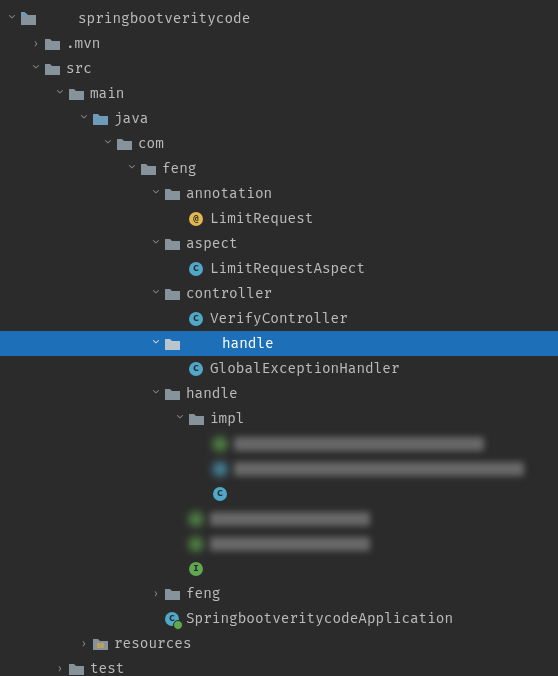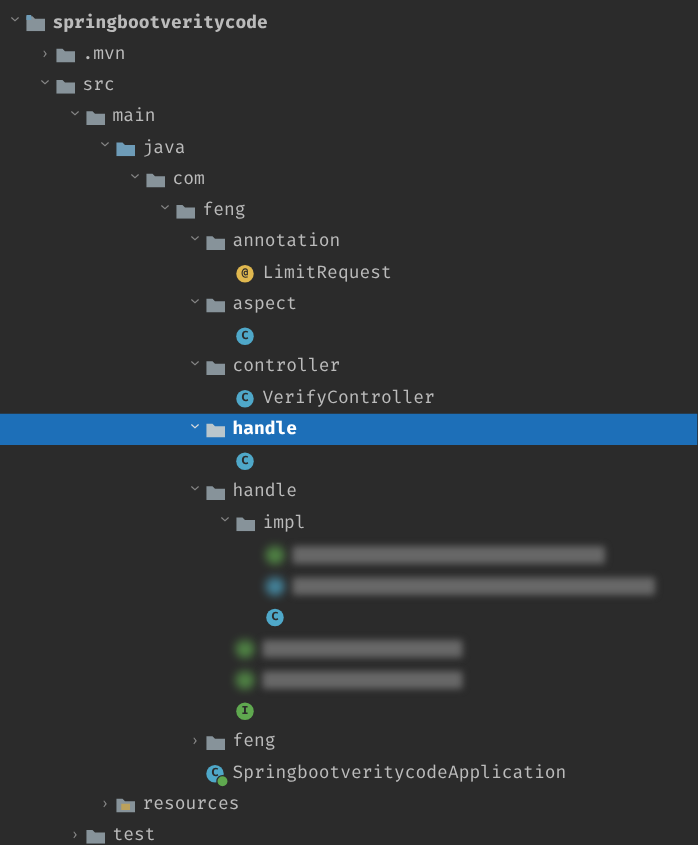--- a/index.html
+++ b/index.html
@@ -61,21 +61,21 @@
   .app-icon::after {
     content: "";
     position: absolute;
     right: -3px; bottom: -3px;
     width: 8px; height: 8px;
     background: #5fa84f;
     border-radius: 50%;
     border: 1px solid #2b2b2b;
   }
   .label { }
-  .row.root .label, .row.selected .label { font-weight: 700; }
+  .row.root .label, .row.selected .label { font-weight: 400; margin-left: 36px; }
   .blur {
     filter: blur(4px);
     opacity: 0.9;
   }
   .blur-box {
     background: #686868;
     height: 14px;
     border-radius: 2px;
     filter: blur(3px);
   }
@@ -180,20 +180,21 @@
           <path class="folder-svg" d="M0 1 h5 l2 2 h8 v9 h-15 z"></path>
         </svg>
       </span>
     <span class="label">aspect</span>
   </div>
 
   <div class="row" style="padding-left:188px">
     <span class="ico">
         <span class="badge c">C</span>
       </span>
+    <span class="label">LimitRequestAspect</span>
   </div>
 
   <div class="row" style="padding-left:148px">
     <span class="arrow">⌄</span>
     <span class="ico">
         <svg width="15" height="12" viewBox="0 0 15 12">
           <path class="folder-svg" d="M0 1 h5 l2 2 h8 v9 h-15 z"></path>
         </svg>
       </span>
     <span class="label">controller</span>
@@ -213,20 +214,21 @@
           <path d="M0 1 h5 l2 2 h8 v9 h-15 z" fill="#b9c6cc"></path>
         </svg>
       </span>
     <span class="label">handle</span>
   </div>
 
   <div class="row" style="padding-left:188px">
     <span class="ico">
         <span class="badge c">C</span>
       </span>
+    <span class="label">GlobalExceptionHandler</span>
   </div>
 
   <div class="row" style="padding-left:148px">
     <span class="arrow">⌄</span>
     <span class="ico">
         <svg width="15" height="12" viewBox="0 0 15 12">
           <path class="folder-svg" d="M0 1 h5 l2 2 h8 v9 h-15 z"></path>
         </svg>
       </span>
     <span class="label">handle</span>

